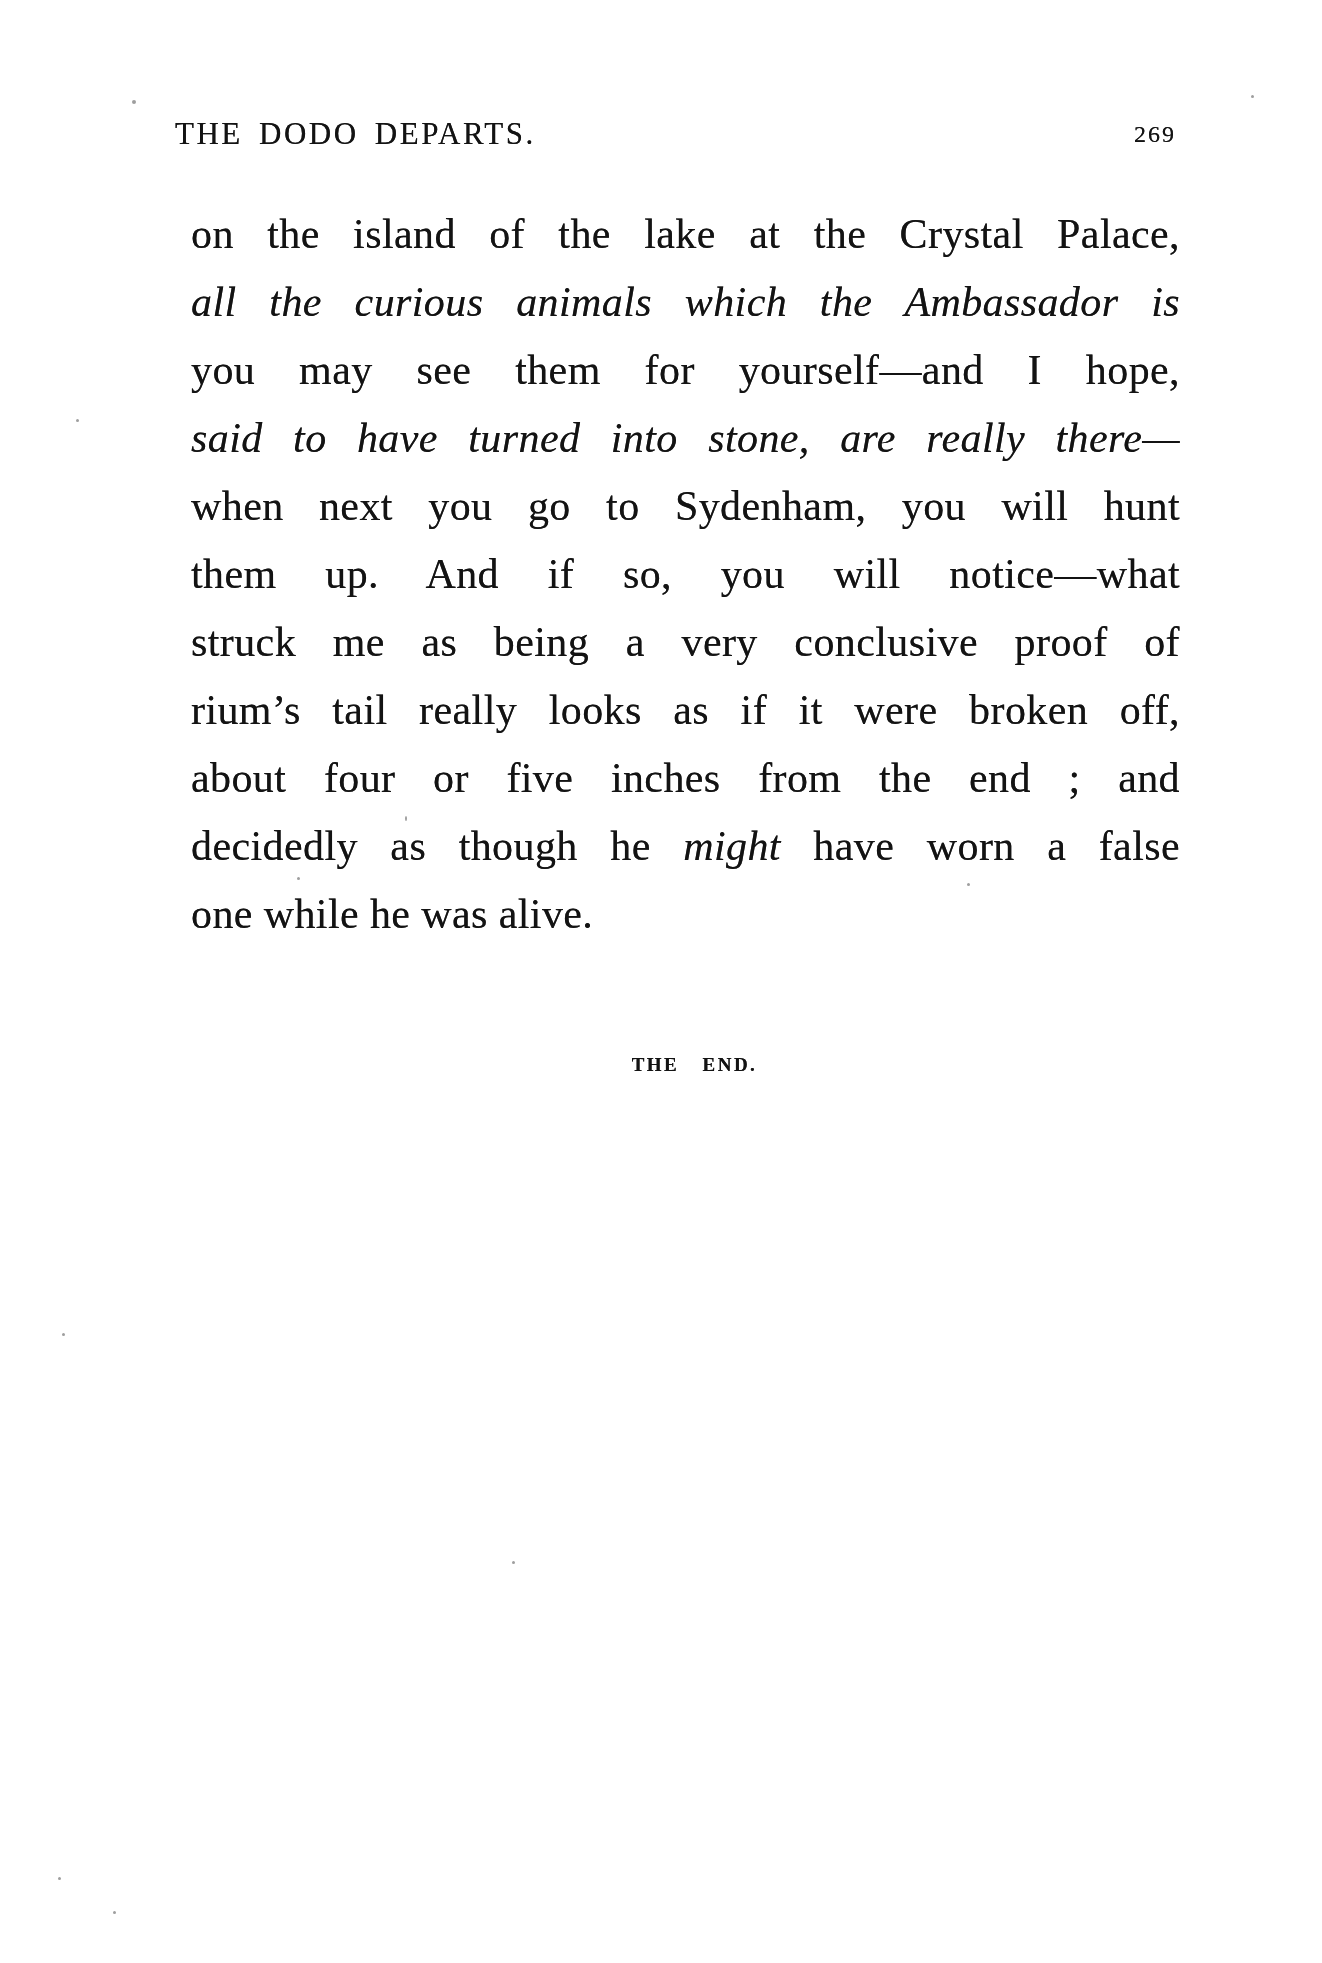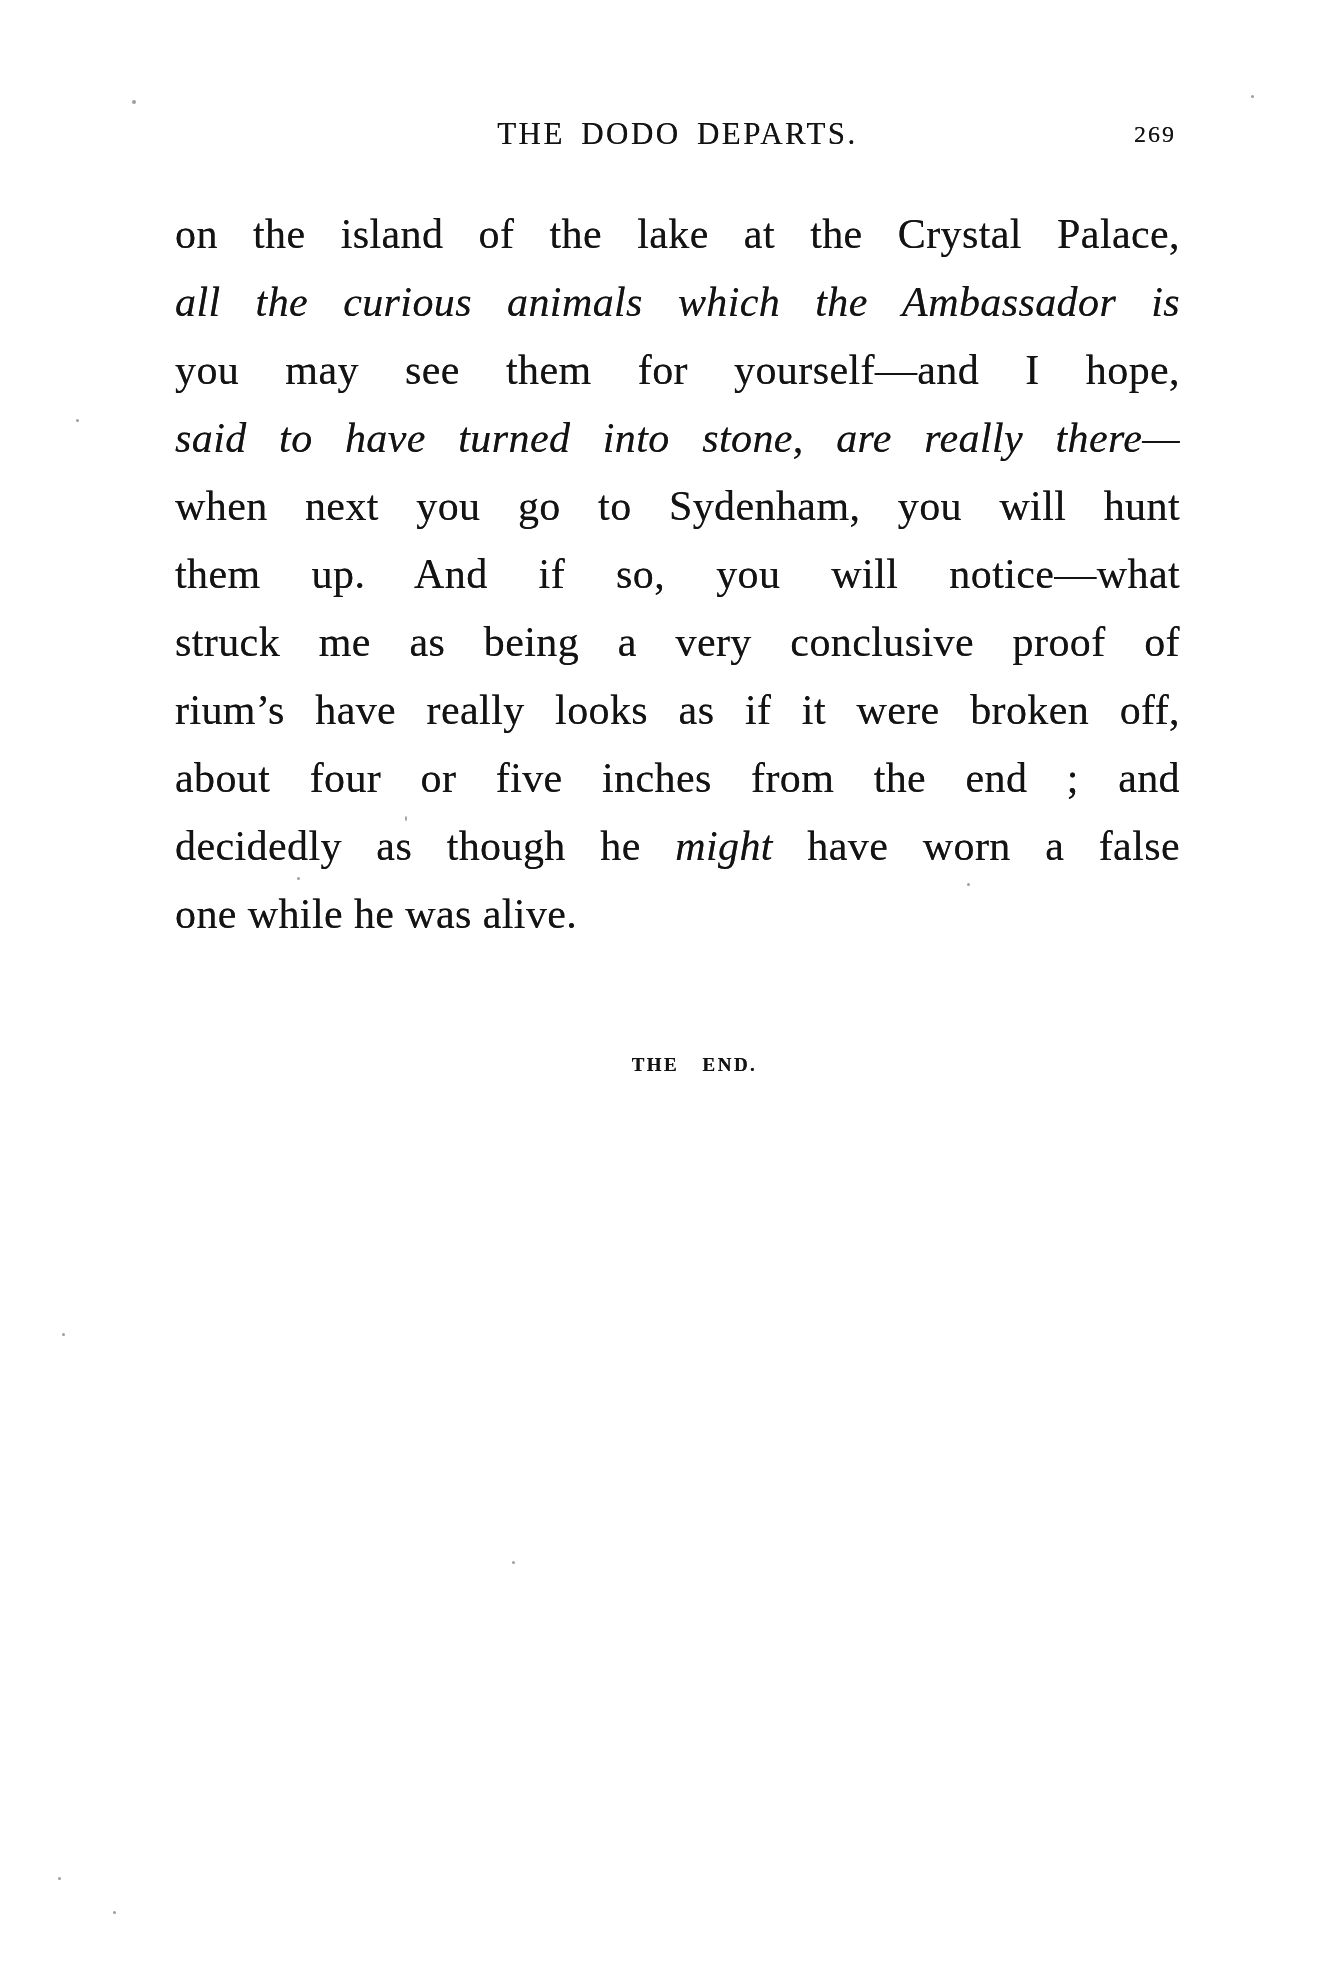--- a/index.html
+++ b/index.html
@@ -20,21 +20,21 @@
     width: 1005px;
   }
   .header {
     position: relative;
     margin-top: 112px;
     height: 44px;
   }
   .running-title {
     position: absolute;
     left: 0; right: 0;
-    text-align: center;
+    text-align: left;
     font-size: 31px;
     letter-spacing: 2.5px;
     word-spacing: 6px;
     line-height: 44px;
     text-shadow: 0 0 0.5px rgba(0,0,0,0.75);
   }
   .page-number {
     position: absolute;
     right: 4px;
     top: 0;
@@ -49,20 +49,21 @@
     font-size: 42px;
     letter-spacing: 0.4px;
   }
   .line {
     height: 68px;
     line-height: 68px;
     text-align: justify;
     text-align-last: justify;
     white-space: normal;
     text-shadow: 0 0 0.6px rgba(0,0,0,0.7);
+    margin-left: 16px;
   }
   .line.no-just {
     text-align: left;
     text-align-last: left;
   }
   .line .it { font-style: italic; }
   .the-end {
     margin-top: 106px;
     text-align: center;
     font-size: 19px;
@@ -93,21 +94,21 @@
     </div>
 
     <div class="body-text" id="body-lines">
         <div class="line"><span>on the island of the lake at the Crystal Palace,</span></div>
         <div class="line"><span class="it">all the curious animals which the Ambassador is</span></div>
         <div class="line"><span>you may see them for yourself—and I hope,</span></div>
         <div class="line"><span class="it">said to have turned into stone, are really there—</span></div>
         <div class="line"><span>when next you go to Sydenham, you will hunt</span></div>
         <div class="line"><span>them up.  And if so, you will notice—what</span></div>
         <div class="line"><span>struck me as being a very conclusive proof of</span></div>
-        <div class="line"><span>rium’s have really looks as if it were broken off,</span></div>
+        <div class="line"><span>rium’s tail really looks as if it were broken off,</span></div>
         <div class="line"><span>about four or five inches from the end ; and</span></div>
         <div class="line"><span>decidedly as though he </span><span class="it">might</span><span> have worn a false</span></div>
         <div class="line no-just"><span>one while he was alive.</span></div>
       </div>
 
     <div class="the-end">THE END.</div>
   </div>
 
   <div class="speck" style="left:132px; top:100px;"></div>
   <div class="speck" style="left:76px;  top:419px; width:3px; height:3px;"></div>

